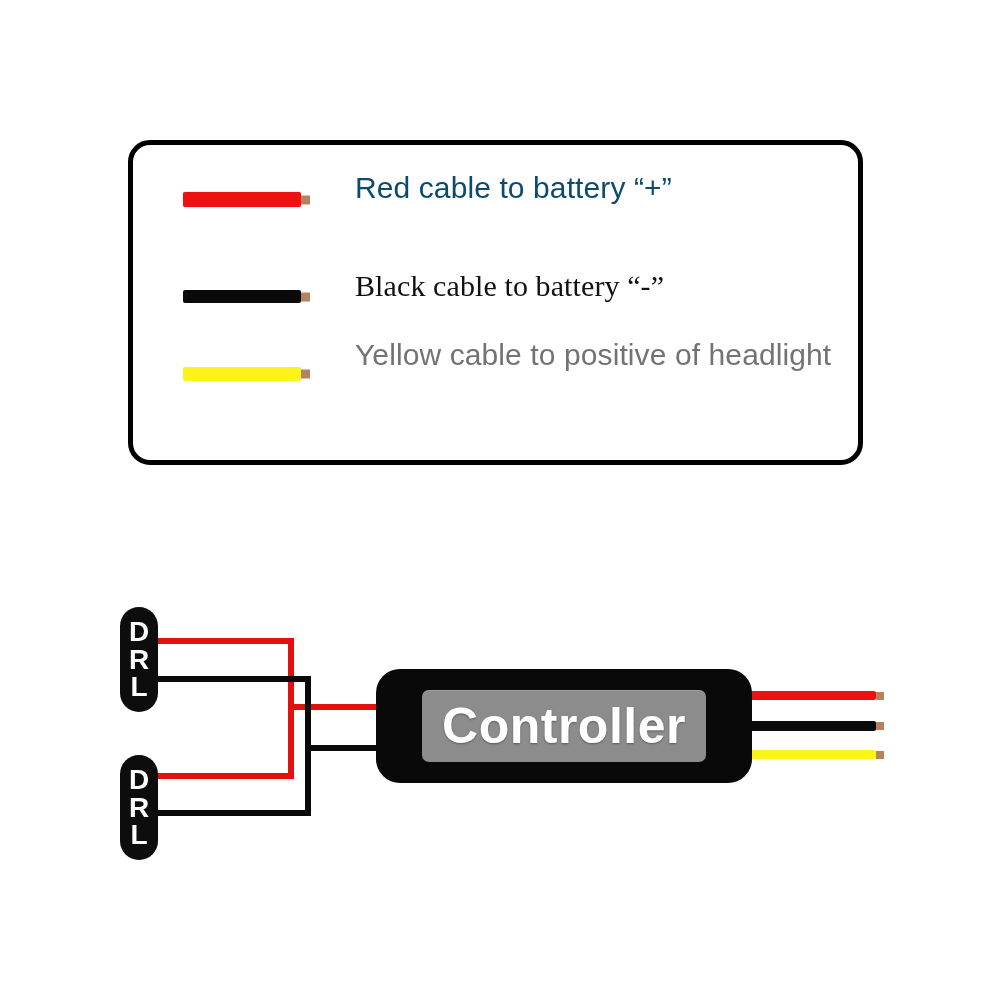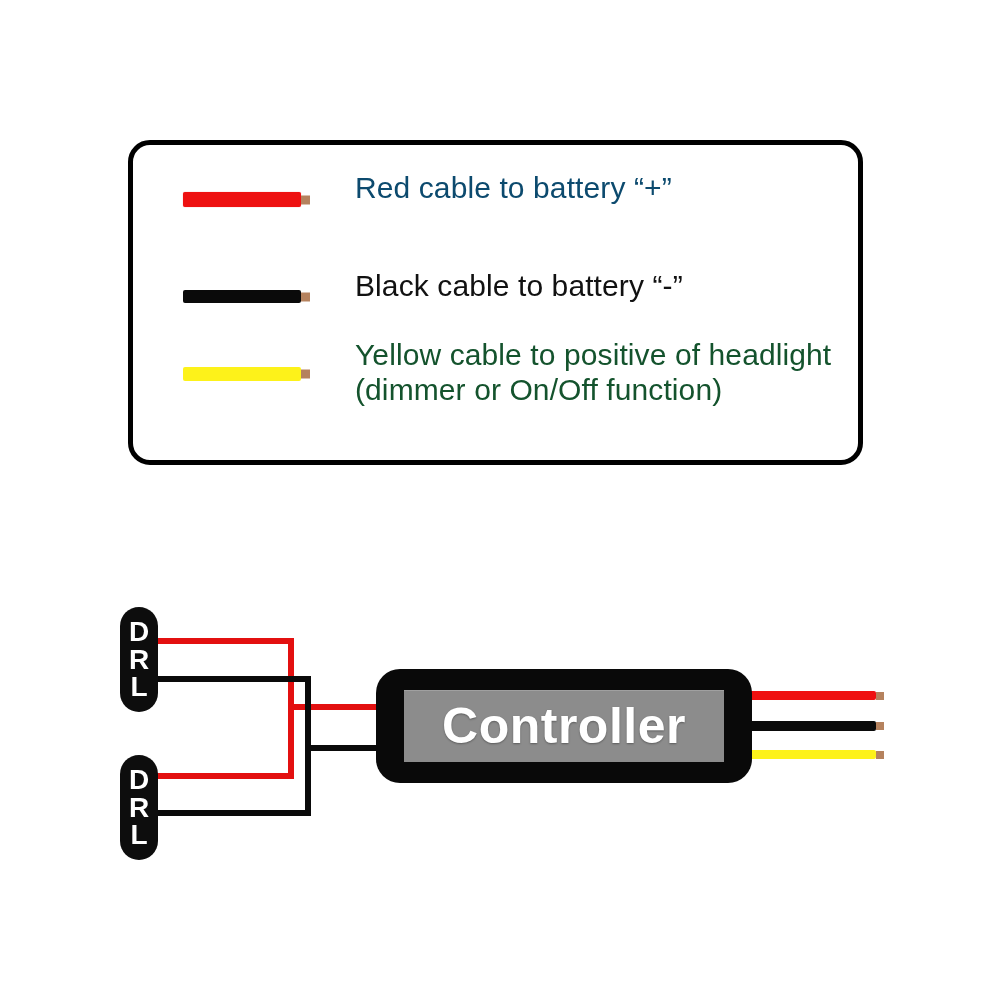--- a/index.html
+++ b/index.html
@@ -70,22 +70,22 @@
     position: absolute;
     left: 222px;
     top: -22px;
     font-size: 30px;
     font-weight: 400;
     letter-spacing: .1px;
     white-space: nowrap;
     line-height: 1.18;
   }
   .legend-label.red    { color: #0c4a6e; }
-  .legend-label.black  { color: #111111; }
-  .legend-label.yellow { color: #14532d; top: -30px; }
+  .legend-label.black  { color: #111111; font-family: Liberation Serif, serif; }
+  .legend-label.yellow { color: #737373; top: -30px; }
 
   
   .diagram {
     position: absolute;
     left: 0;
     top: 0;
     width: 1001px;
     height: 1001px;
   }
 
@@ -129,24 +129,24 @@
     width: 376px;
     height: 114px;
     background: #090909;
     border-radius: 24px;
     z-index: 6;
     display: flex;
     align-items: center;
     justify-content: center;
   }
   .controller-inner {
-    width: 320px;
+    width: 284px;
     height: 72px;
     background: #8c8c8c;
-    border-radius: 0;
+    border-radius: 7px;
     display: flex;
     align-items: center;
     justify-content: center;
     box-shadow: inset 0 1px 0 rgba(255,255,255,.18);
   }
   .controller-label {
     color: #ffffff;
     font-size: 50px;
     font-weight: 700;
     letter-spacing: .5px;
@@ -196,21 +196,20 @@
       </div>
       <div class="legend-label black">Black cable to battery  “-”</div>
     </div>
 
     <div class="legend-row r3">
       <div class="stub yellow">
         <span class="tip"></span>
       </div>
       <div class="legend-label yellow">
         <div>Yellow cable to positive of headlight</div>
-        <div>(dimmer or On/Off function)</div>
       </div>
     </div>
 
   </div>
 
   <div class="diagram">
 
     <div class="drl drl-top">
       <span>D</span>
       <span>R</span>

